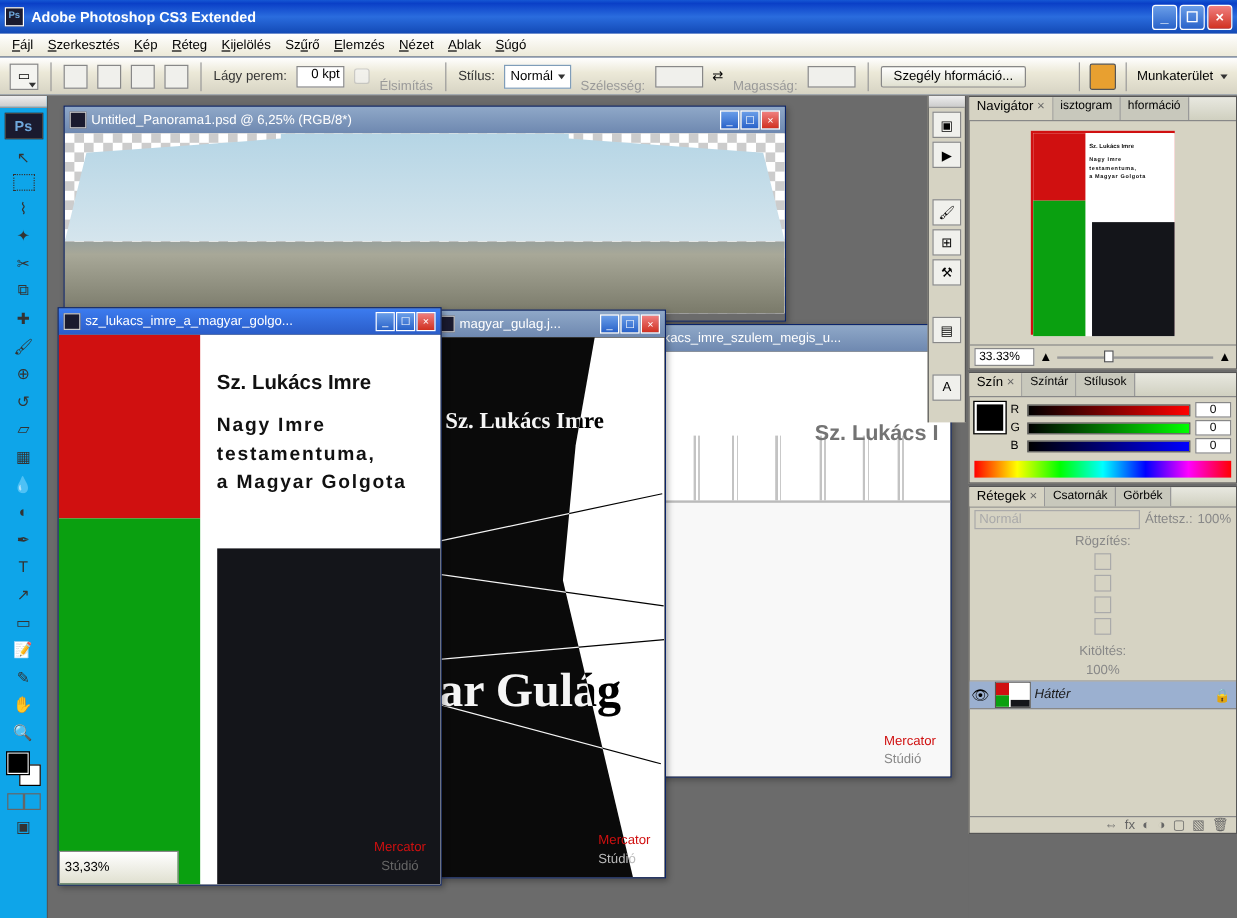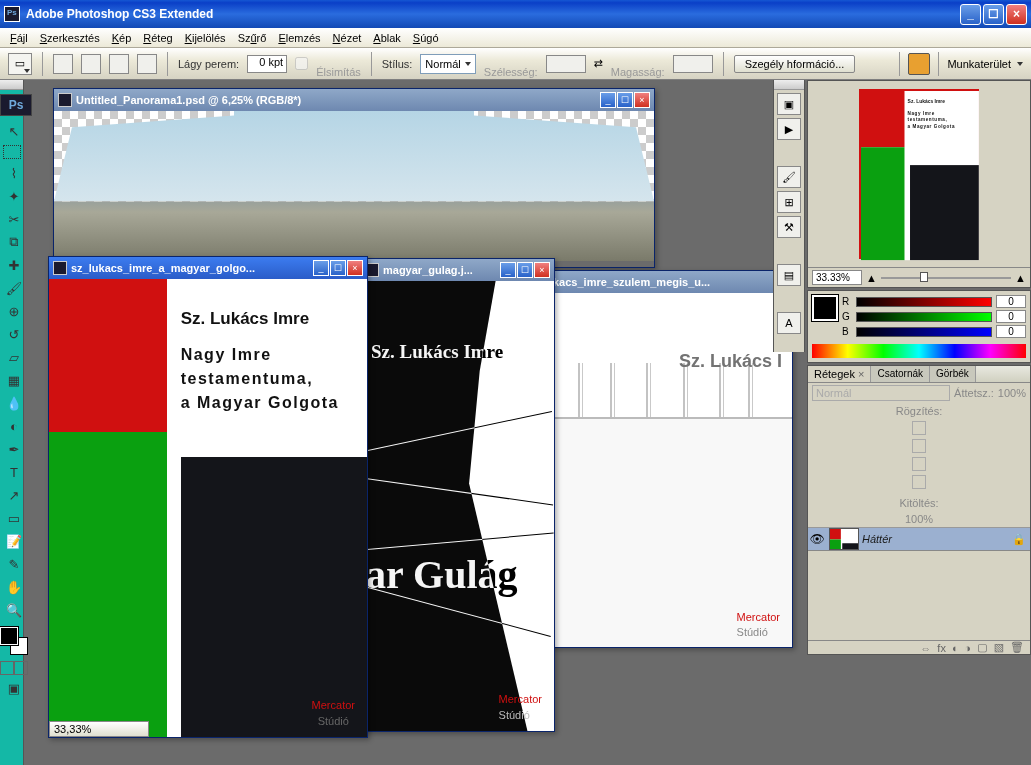--- a/index.html
+++ b/index.html
@@ -32,44 +32,44 @@
 .numbox.dis { background: #f0f0ec; }
 .drop { height: 20px; border: 1px solid #7f9db9; background: #fff; padding: 0 4px; display: flex; align-items: center; gap: 4px; }
 .optbtn { padding: 2px 10px; border: 1px solid #888; background: linear-gradient(#fff, #e0e0d0); border-radius: 2px; }
 .ws-area { margin-left: auto; display: flex; align-items: center; gap: 6px; }
 .go-btn { width: 22px; height: 22px; background: #e8a030; border: 1px solid #555; border-radius: 2px; }
 
 
 .workspace { position: absolute; top: 80px; left: 0; right: 0; bottom: 0; background: #6b6b6b; }
 
 
-.toolbox { position: absolute; left: 0; top: 0; width: 24px; bottom: 0; background: #14b8a6; border-right: 1px solid #555; }
+.toolbox { position: absolute; left: 0; top: 0; width: 40px; bottom: 0; background: #0ea5e9; border-right: 1px solid #555; }
 .toolbox-hdr { height: 10px; background: linear-gradient(#eee, #ccc); border-bottom: 1px solid #999; }
 .ps-badge { width: 32px; height: 22px; margin: 4px auto; background: #1a1a2e; border: 1px solid #444; display: flex; align-items: center; justify-content: center; }
 .ps-badge span { color: #6fa8dc; font-weight: bold; font-size: 12px; }
 .tool { width: 28px; height: 22px; margin: 1px auto; display: flex; align-items: center; justify-content: center; color: #333; font-size: 13px; }
 .color-swatch { width: 28px; height: 28px; margin: 6px auto; position: relative; }
 .color-swatch .fg { width: 18px; height: 18px; background: #000; border: 1px solid #fff; outline: 1px solid #000; position: absolute; top: 0; left: 0; z-index: 2; }
 .color-swatch .bg { width: 18px; height: 18px; background: #fff; border: 1px solid #000; position: absolute; bottom: 0; right: 0; }
 .qmask { width: 28px; height: 14px; margin: 2px auto; display: flex; }
 .qmask div { flex: 1; border: 1px solid #666; }
 
 
 .docwin { position: absolute; background: #6b6b6b; border: 1px solid #0a246a; box-shadow: 2px 2px 5px rgba(0,0,0,0.3); }
 .doc-title { height: 22px; background: linear-gradient(#3c7cf0, #2a5cc8); display: flex; align-items: center; padding: 0 4px; color: white; gap: 4px; }
 .doc-title.inactive { background: linear-gradient(#8fa8c8, #6e88b0); }
 .doc-title .icon { width: 14px; height: 14px; background: #1a1a2e; border: 1px solid #ccc; }
-.doc-title .txt { flex: 1; white-space: nowrap; overflow: hidden; font-weight: bold; }
+.doc-title .txt { flex: 1; white-space: nowrap; overflow: hidden; font-weight: normal; }
 .doc-title .wbtns { display: flex; gap: 1px; }
 .doc-title .wbtn { width: 16px; height: 16px; border: 1px solid #fff; display: flex; align-items: center; justify-content: center; color: #fff; font-size: 9px; }
 .doc-title .wbtn.mn { background: linear-gradient(#6a9ee8, #2962c9); }
 .doc-title .wbtn.mx { background: linear-gradient(#6a9ee8, #2962c9); }
 .doc-title .wbtn.cl { background: linear-gradient(#f08080, #d03020); }
 .doc-canvas { position: absolute; top: 22px; left: 0; right: 0; bottom: 0; background: #6b6b6b; overflow: hidden; }
-.doc-status { position: absolute; bottom: 0; left: 0; height: 16px; background: linear-gradient(#fff, #e0e0d0); width: 100px; border: 1px solid #888; padding: 0 4px; font-size: 10px; display: flex; align-items: center; }
+.doc-status { position: absolute; bottom: 0; left: 0; height: 28px; background: linear-gradient(#fff, #e0e0d0); width: 100px; border: 1px solid #888; padding: 0 4px; font-size: 10px; display: flex; align-items: center; }
 
 
 .pano { width: 100%; height: 150px; position: relative; background: #fff; }
 .pano-checker { position: absolute; inset: 0; background-image: repeating-conic-gradient(#ccc 0 25%, #fff 0 50%); background-size: 16px 16px; }
 .pano-sky { position: absolute; left: 0; right: 0; top: 0; height: 90px; background: linear-gradient(#b5d5e5, #d5e5ed); clip-path: polygon(3% 18%, 30% 5%, 30% 0, 70% 0, 70% 5%, 97% 18%, 100% 100%, 0 100%); }
 .pano-city { position: absolute; left: 0; right: 0; top: 80px; bottom: 0; background: linear-gradient(#8a9aa0 0%, #a8a898 30%, #7a7a6a 100%); clip-path: polygon(0 15%, 100% 15%, 100% 100%, 0 100%); }
 
 
 .cover1 { position: relative; width: 100%; height: 100%; background: #fff; display: flex; }
 .cover1 .left { width: 37%; display: flex; flex-direction: column; }
@@ -356,20 +356,25 @@
     <div class="dock-ico">⚒</div>
     <div class="dock-gap"></div>
     <div class="dock-ico">▤</div>
     <div class="dock-gap"></div>
     <div class="dock-ico">A</div>
   </div>
 
   <div class="panels">
 
     <div class="panel">
+      <div class="panel-tabs">
+        <div class="panel-tab active"><span>Navigátor</span><span class="x">×</span></div>
+        <div class="panel-tab">isztogram</div>
+        <div class="panel-tab">hformáció</div>
+      </div>
       <div class="panel-body">
         <div class="nav-thumb">
           <div class="mini1 cover1">
             <div class="left">
                 <div class="red"></div>
                 <div class="green"></div>
               </div>
             <div class="right" style="padding:20px 8px">
               <div class="author" style="font-size:13px">Sz. Lukács Imre</div>
               <div class="line" style="font-size:12px">Nagy Imre</div>
@@ -384,20 +389,25 @@
         <div class="pct">33.33%</div>
         <span>▲</span>
         <div class="slider">
             <div class="thumb"></div>
           </div>
         <span>▲</span>
       </div>
     </div>
 
     <div class="panel">
+      <div class="panel-tabs">
+        <div class="panel-tab active"><span>Szín</span><span class="x">×</span></div>
+        <div class="panel-tab">Színtár</div>
+        <div class="panel-tab">Stílusok</div>
+      </div>
       <div class="panel-body">
         <div class="color-body">
           <div class="color-sw k"></div>
           <div class="rgb-sliders">
             <div class="rgb-row">
                 <span class="lbl">R</span>
                 <div class="bar r"></div>
                 <div class="val">0</div>
               </div>
             <div class="rgb-row">

